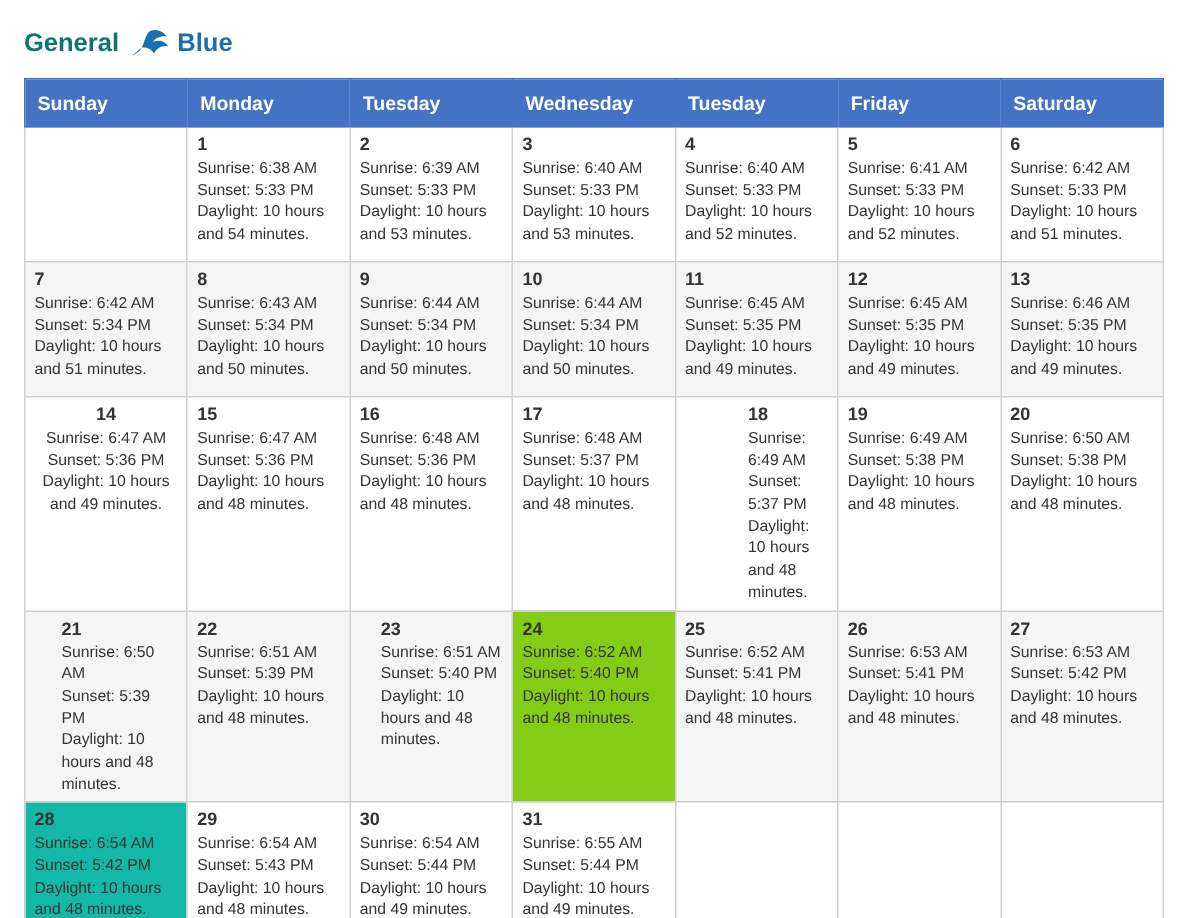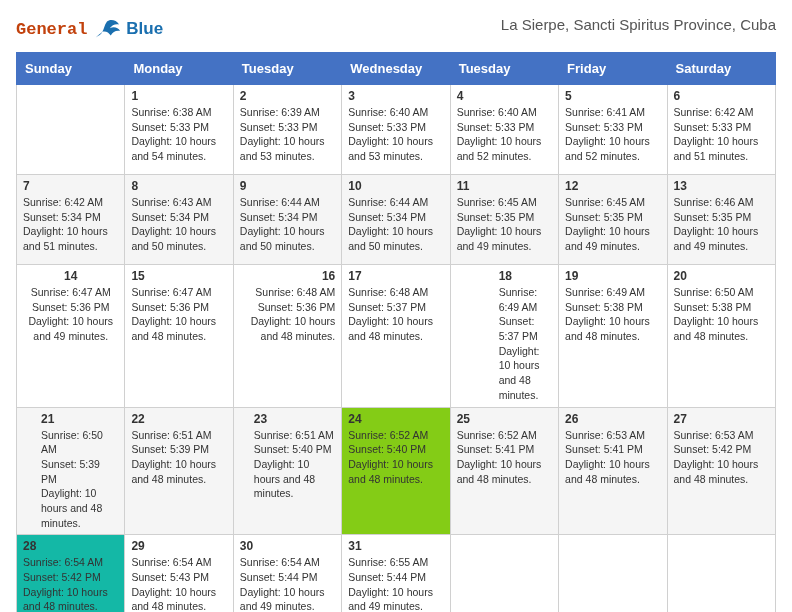--- a/index.html
+++ b/index.html
@@ -61,30 +61,29 @@
     .cell-content {
       line-height: 1.4;
     }
   </style>
 </head>
 <body>
 
 <div class="header-logo">
   <div class="logo-container">
     <div>
-      <span style="font-size:17px;font-weight:bold;color:#c2410c;font-family:Liberation Mono, monospace;">General</span>
+      <span style="font-size:17px;font-weight:bold;color:#0f766e;">General</span>
       <svg class="logo-icon" viewBox="0 0 30 28" style="display:inline-block;vertical-align:middle;margin:0 1px;">
         <path d="M15 5 C18 2, 25 3, 28 8 C24 7, 20 9, 18 12 C22 10, 27 11, 29 15 C25 14, 21 16, 19 20 C17 17, 14 15, 10 16 C12 13, 12 9, 15 5Z" fill="#1a6faf"></path>
         <path d="M10 16 C8 18, 5 20, 3 22 C6 20, 9 19, 10 16Z" fill="#1a6faf"></path>
       </svg>
       <span style="font-size:17px;font-weight:bold;color:#1a6faf;">Blue</span>
     </div>
   </div>
   <div class="title-section">
-    <div style="font-size:15px;color:#555;">La Sierpe, Sancti Spiritus Province, Cuba</div>
   </div>
 </div>
 
 <table class="calendar-table">
   <thead>
     <tr>
       <th>Sunday</th>
       <th>Monday</th>
       <th>Tuesday</th>
       <th>Wednesday</th>
@@ -213,21 +212,21 @@
         </div>
       </td>
         <td style="background-color: rgb(255, 255, 255);">
         <span class="day-number">15</span>
         <div class="cell-content">
           <span>Sunrise: 6:47 AM</span><br>
           <span>Sunset: 5:36 PM</span><br>
           <span>Daylight: 10 hours and 48 minutes.</span>
         </div>
       </td>
-        <td style="background-color: rgb(255, 255, 255); text-align: right;">
+        <td style="background-color: rgb(255, 255, 255);">
         <span class="day-number">16</span>
         <div class="cell-content">
           <span>Sunrise: 6:48 AM</span><br>
           <span>Sunset: 5:36 PM</span><br>
           <span>Daylight: 10 hours and 48 minutes.</span>
         </div>
       </td>
         <td style="background-color: rgb(255, 255, 255);">
         <span class="day-number">17</span>
         <div class="cell-content">

